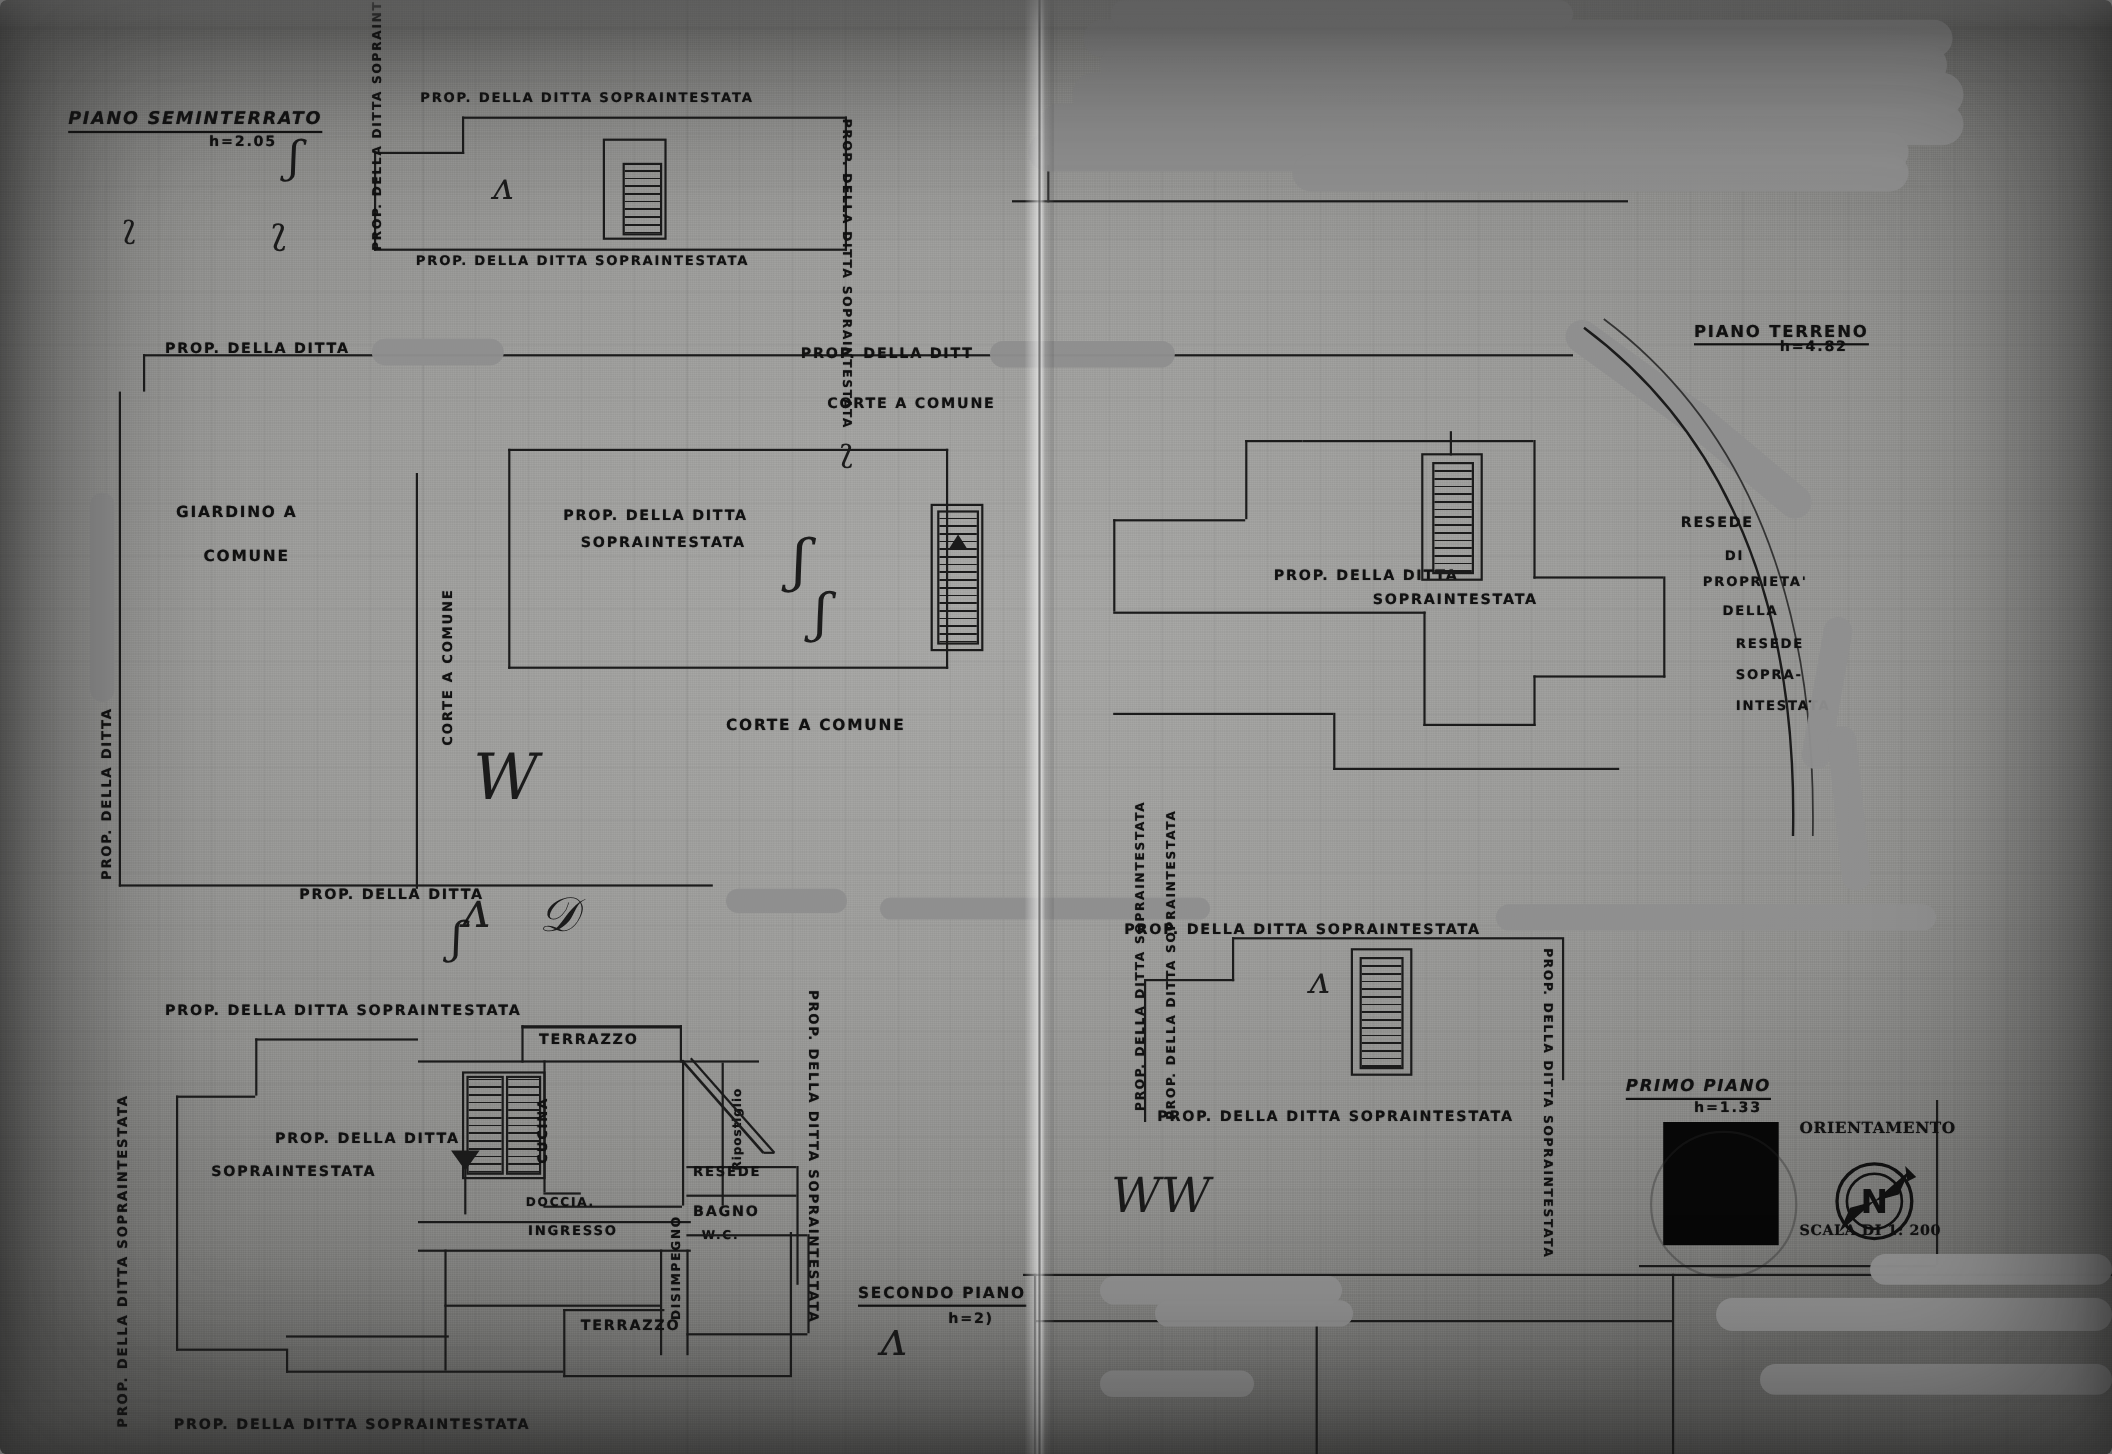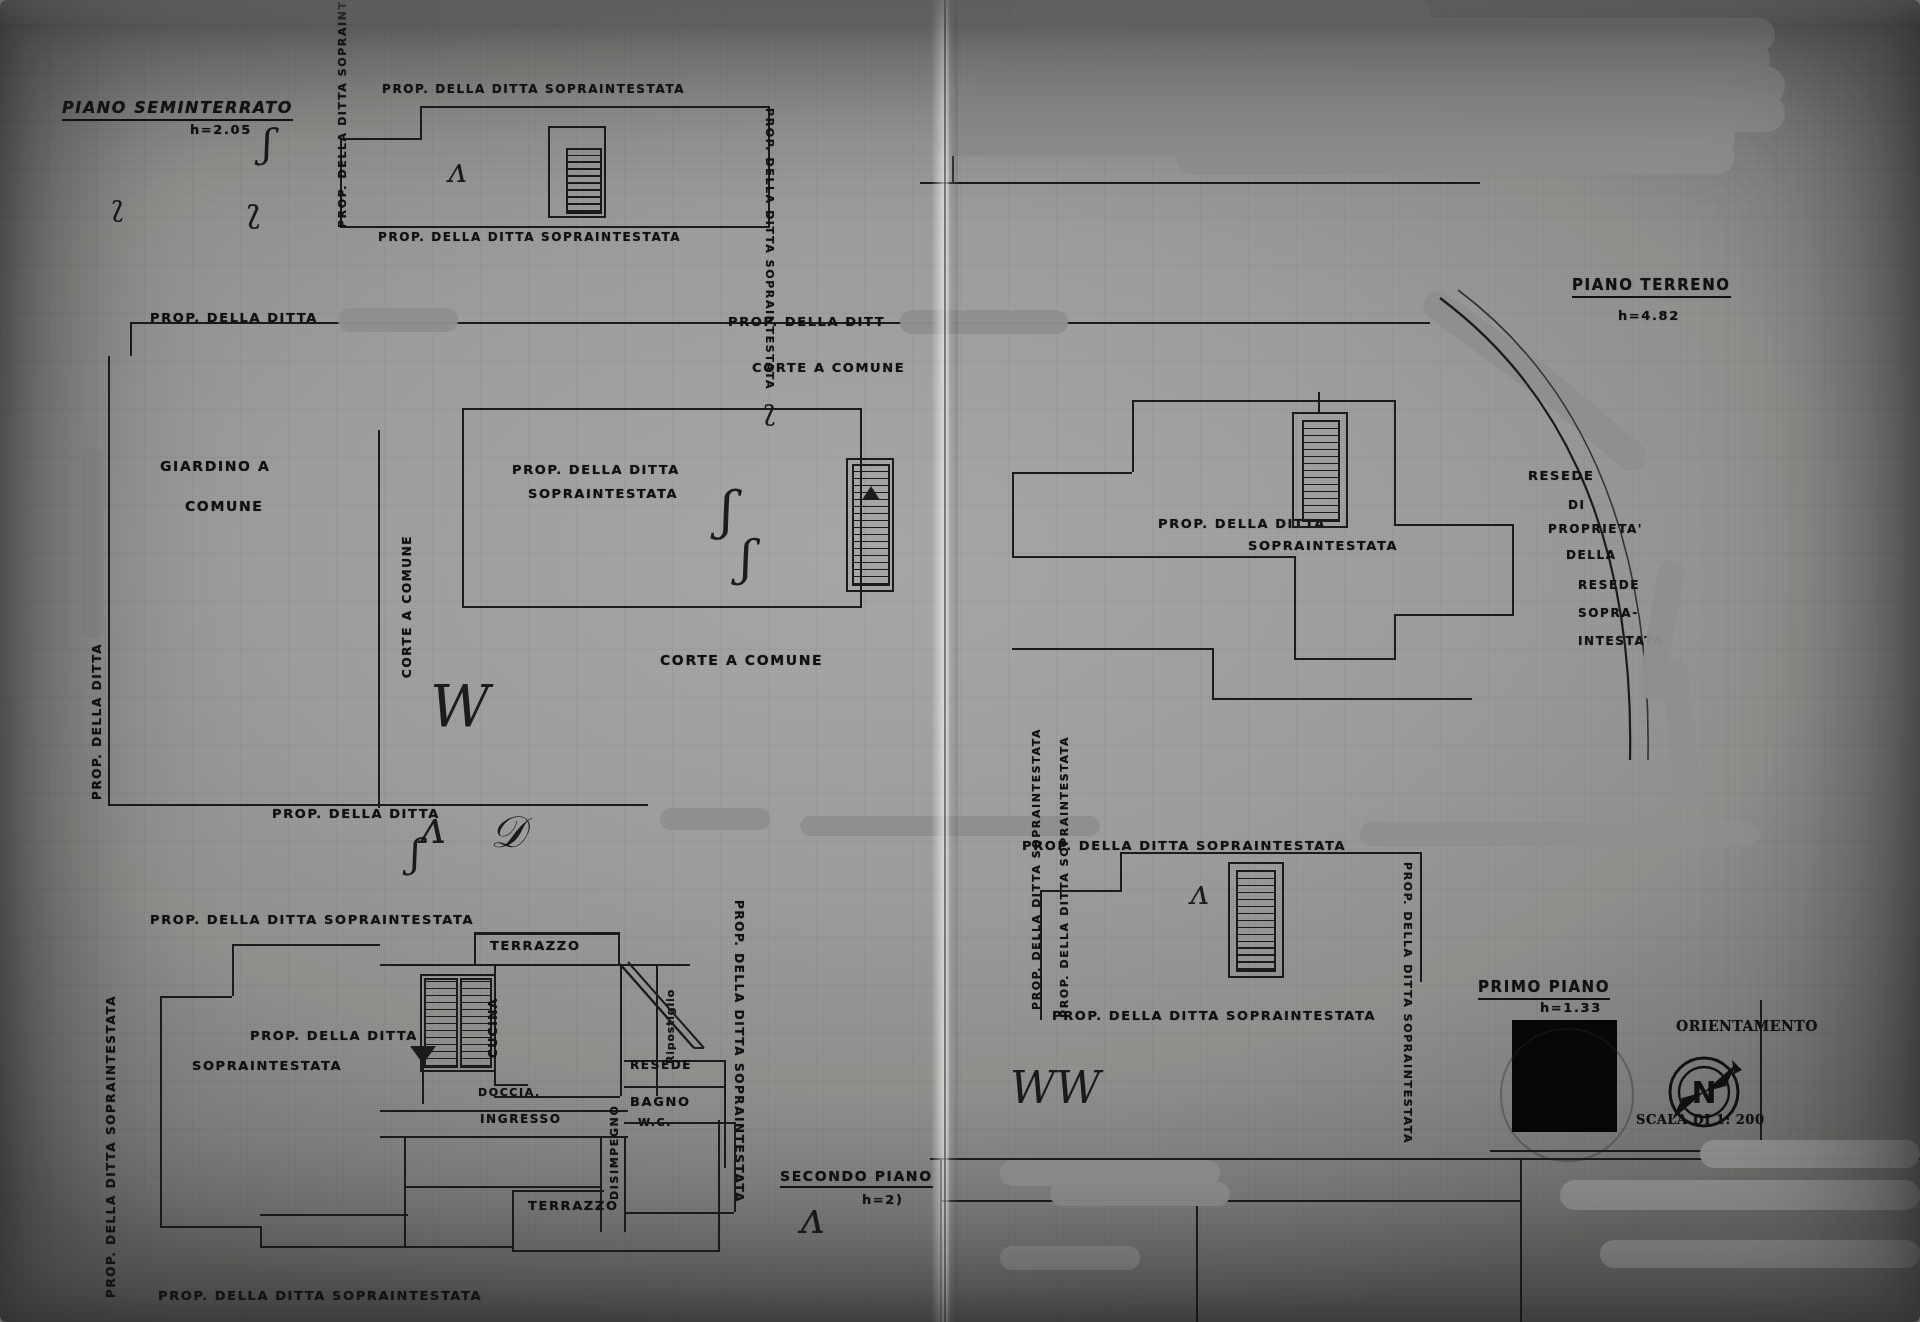--- a/index.html
+++ b/index.html
@@ -148,21 +148,21 @@
   <div class="ink v" style="left:952px;top:150px;height:34px;"></div>
 
   <div class="redact" style="left:985px;top:18px;width:790px;height:34px;"></div>
   <div class="redact" style="left:1000px;top:40px;width:770px;height:38px;"></div>
   <div class="redact" style="left:975px;top:66px;width:810px;height:40px;"></div>
   <div class="redact" style="left:945px;top:94px;width:840px;height:38px;"></div>
   <div class="redact" style="left:935px;top:120px;width:800px;height:36px;"></div>
   <div class="redact" style="left:1175px;top:140px;width:560px;height:34px;"></div>
   <div class="redact" style="left:1010px;top:0px;width:420px;height:26px;"></div>
 
-  <div class="txt t15 underline" style="left:1540px;top:276px;margin-left:32px;">PIANO   TERRENO</div>
+  <div class="txt t15 underline" style="left:1540px;top:292px;">PIANO   TERRENO</div>
   <div class="txt t13" style="left:1618px;top:308px;">h=4.82</div>
 
   <div class="redact" style="left:1435px;top:285px;width:160px;height:30px;transform:rotate(36deg);transform-origin:0 0;"></div>
   <div class="redact" style="left:1538px;top:358px;width:150px;height:30px;transform:rotate(40deg);transform-origin:0 0;"></div>
 
   <div class="ink h" style="left:130px;top:322px;width:1300px;"></div>
   <div class="ink v" style="left:130px;top:322px;height:34px;"></div>
   <div class="ink v" style="left:108px;top:356px;height:450px;"></div>
   <div class="ink h" style="left:108px;top:804px;width:540px;"></div>
 
@@ -261,31 +261,31 @@
   <div class="txt t11 rot90" style="left:1030px;top:1010px;">PROP. DELLA DITTA SOPRAINTESTATA</div>
   <div class="txt t11 rot90" style="left:1058px;top:1018px;">PROP. DELLA DITTA SOPRAINTESTATA</div>
   <div class="txt t11 rot90cw" style="left:1414px;top:862px;">PROP. DELLA DITTA SOPRAINTESTATA</div>
   <div class="txt t13" style="left:1052px;top:1008px;">PROP.  DELLA  DITTA  SOPRAINTESTATA</div>
 
   <div class="stairbox" style="left:1228px;top:862px;width:52px;height:112px;"></div>
   <div class="stair" style="left:1236px;top:870px;width:36px;height:98px;"></div>
   <div class="scrawl" style="left:1190px;top:872px;font-size:34px;">ᴧ</div>
   <div class="scrawl" style="left:1010px;top:1062px;font-size:44px;">WW</div>
 
-  <div class="txt t15 underline" style="left:1478px;top:978px;">PRIMO   PIANO</div>
+  <div class="txt t15 underline" style="left:1478px;top:978px;font-style:italic;">PRIMO   PIANO</div>
   <div class="txt t13" style="left:1540px;top:1000px;">h=1.33</div>
 
   <div class="blackbox" style="left:1512px;top:1020px;width:105px;height:112px;"></div>
 
   <div style="position:absolute;left:1500px;top:1028px;width:130px;height:130px;border:2px solid rgba(40,40,40,.35);border-radius:50%;"></div>
 
   <div class="ink h" style="left:1490px;top:1150px;width:270px;"></div>
   <div class="ink v" style="left:1760px;top:1000px;height:150px;"></div>
 
-  <div class="txt t14" style="left:1636px;top:1018px;letter-spacing:.5px;font-family:'DejaVu Serif',serif;margin-left:40px;">ORIENTAMENTO</div>
+  <div class="txt t14" style="left:1636px;top:1018px;letter-spacing:.5px;font-family:'DejaVu Serif',serif;">ORIENTAMENTO</div>
 
   <svg class="compass" style="left:1654px;top:1046px;width:100px;height:88px;" viewBox="0 0 100 88">
     <circle cx="50" cy="46" r="34" fill="none" stroke="#111" stroke-width="3"></circle>
     <circle cx="50" cy="46" r="25" fill="none" stroke="#111" stroke-width="2.4"></circle>
     <path d="M 18 74 L 50 46 L 82 18 L 72 40 L 50 46 L 28 52 Z" fill="#111"></path>
     <path d="M 78 14 L 88 24 L 80 28 Z" fill="#111"></path>
     <text x="50" y="57" font-family="DejaVu Sans" font-size="30" font-weight="bold" fill="#111" text-anchor="middle">N</text>
   </svg>
 
   <div class="txt t13" style="left:1636px;top:1112px;letter-spacing:.5px;font-family:'DejaVu Serif',serif;">SCALA DI 1: 200</div>

